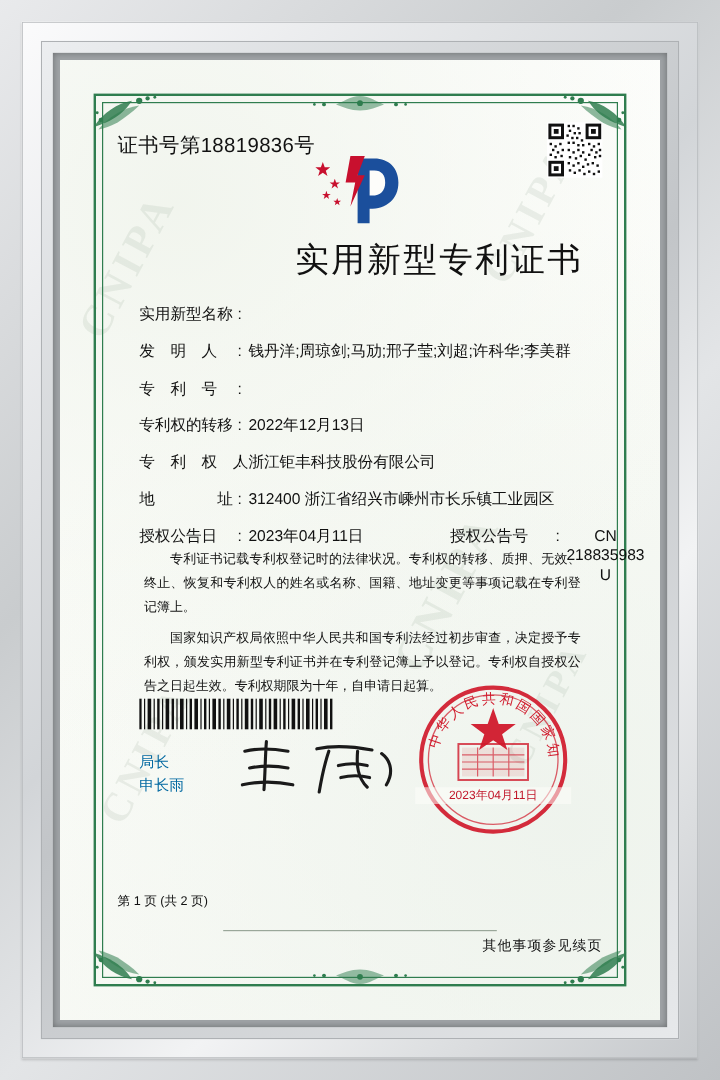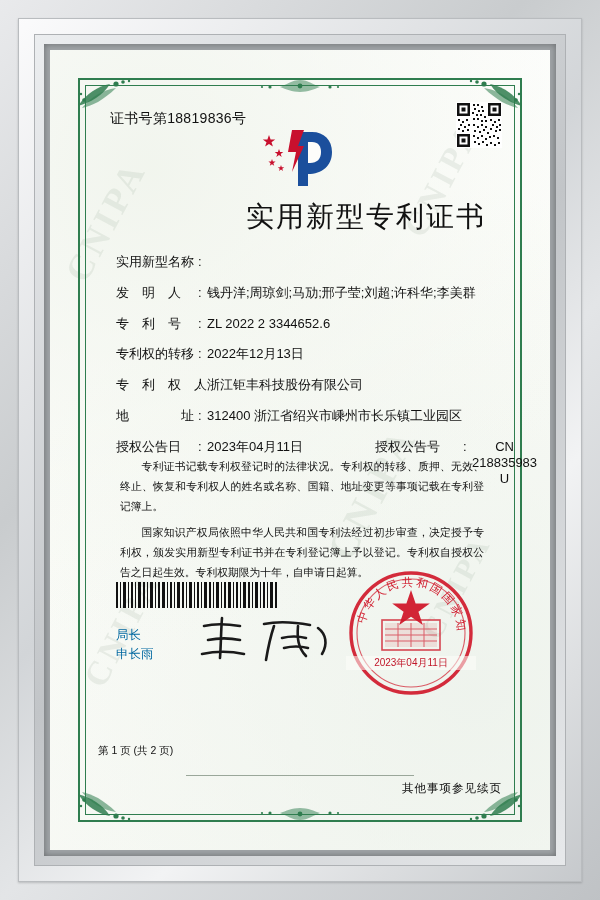--- a/index.html
+++ b/index.html
@@ -76,22 +76,22 @@
   .side-orn{
     position:absolute;pointer-events:none;
   }
   .so-top{left:50%;top:28px;transform:translateX(-50%);}
   .so-bottom{left:50%;bottom:28px;transform:translateX(-50%) scaleY(-1);}
 
   
   .content{position:absolute;left:48px;top:52px;right:48px;bottom:48px;}
 
   .cert-no{
-    font-size:14px;color:#111;letter-spacing:.3px;
-    position:absolute;left:12px;top:8px;
+    font-size:17px;color:#111;letter-spacing:.3px;
+    position:absolute;left:0;top:8px;
   }
   
   .qr{
     position:absolute;right:0;top:0;width:46px;height:46px;
     background:#fff;
   }
   .qr svg{display:block}
 
   
   .emblem{
@@ -360,21 +360,20 @@
 
         <div class="field-row">
           <span class="f-label">发　明　人</span>
           <span class="f-colon">:</span>
           <span class="f-value">钱丹洋;周琼剑;马劢;邢子莹;刘超;许科华;李美群</span>
         </div>
 
         <div class="field-row">
           <span class="f-label">专　利　号</span>
           <span class="f-colon">:</span>
-          <span class="f-value">ZL 2022 2 3344652.6</span>
         </div>
 
         <div class="field-row">
           <span class="f-label">专利权的转移</span>
           <span class="f-colon">:</span>
           <span class="f-value">2022年12月13日</span>
         </div>
 
         <div class="field-row">
           <span class="f-label">专　利　权　人</span>

